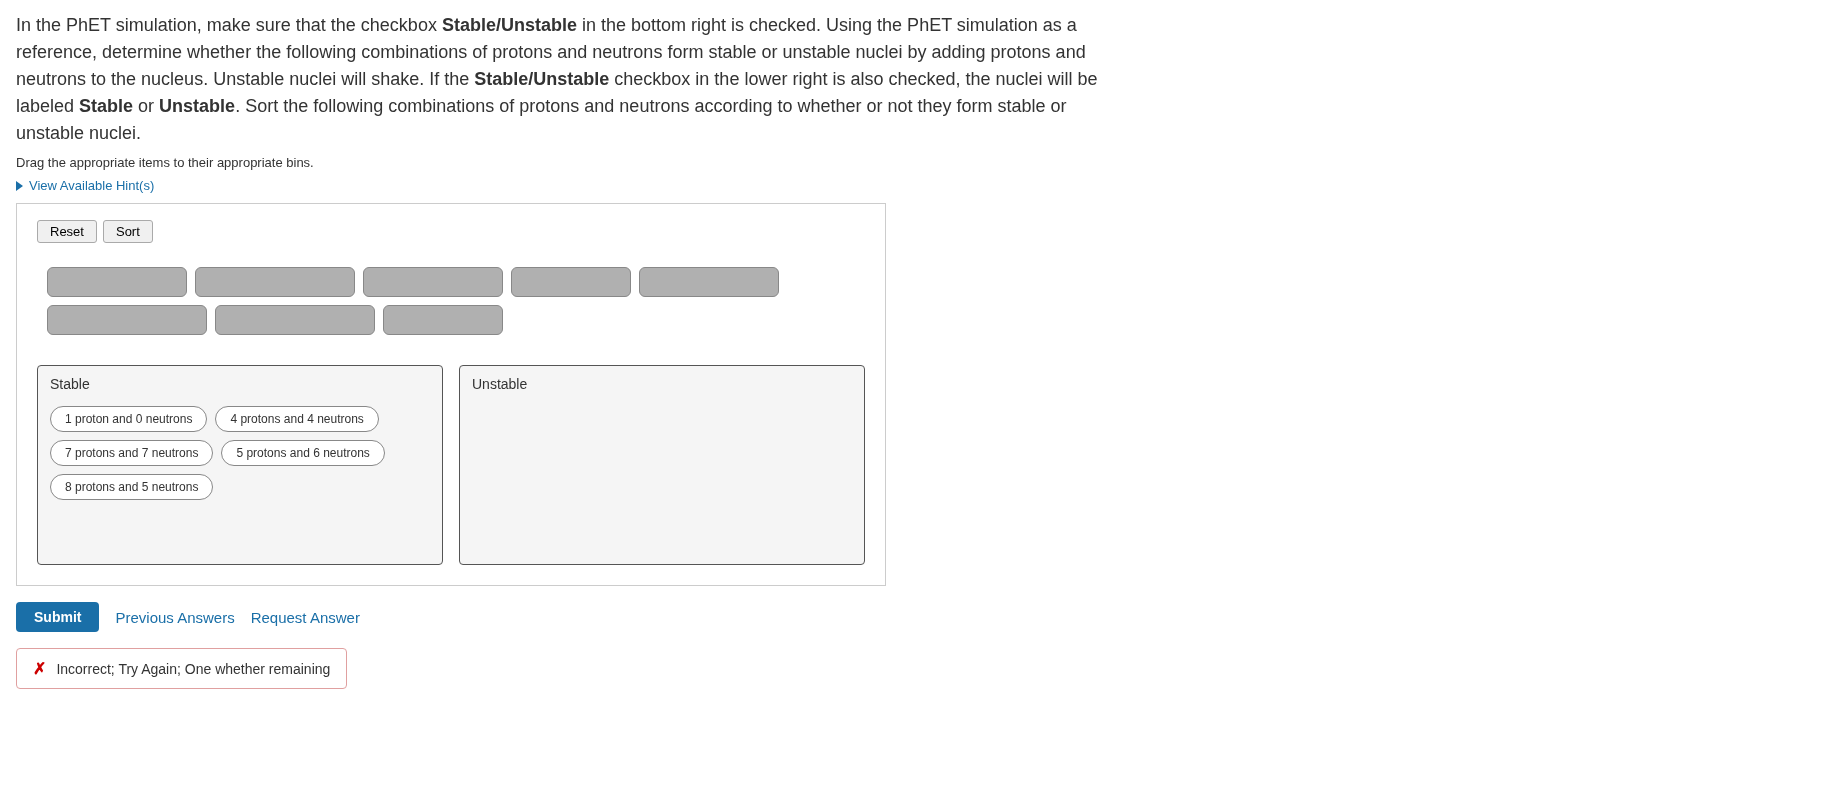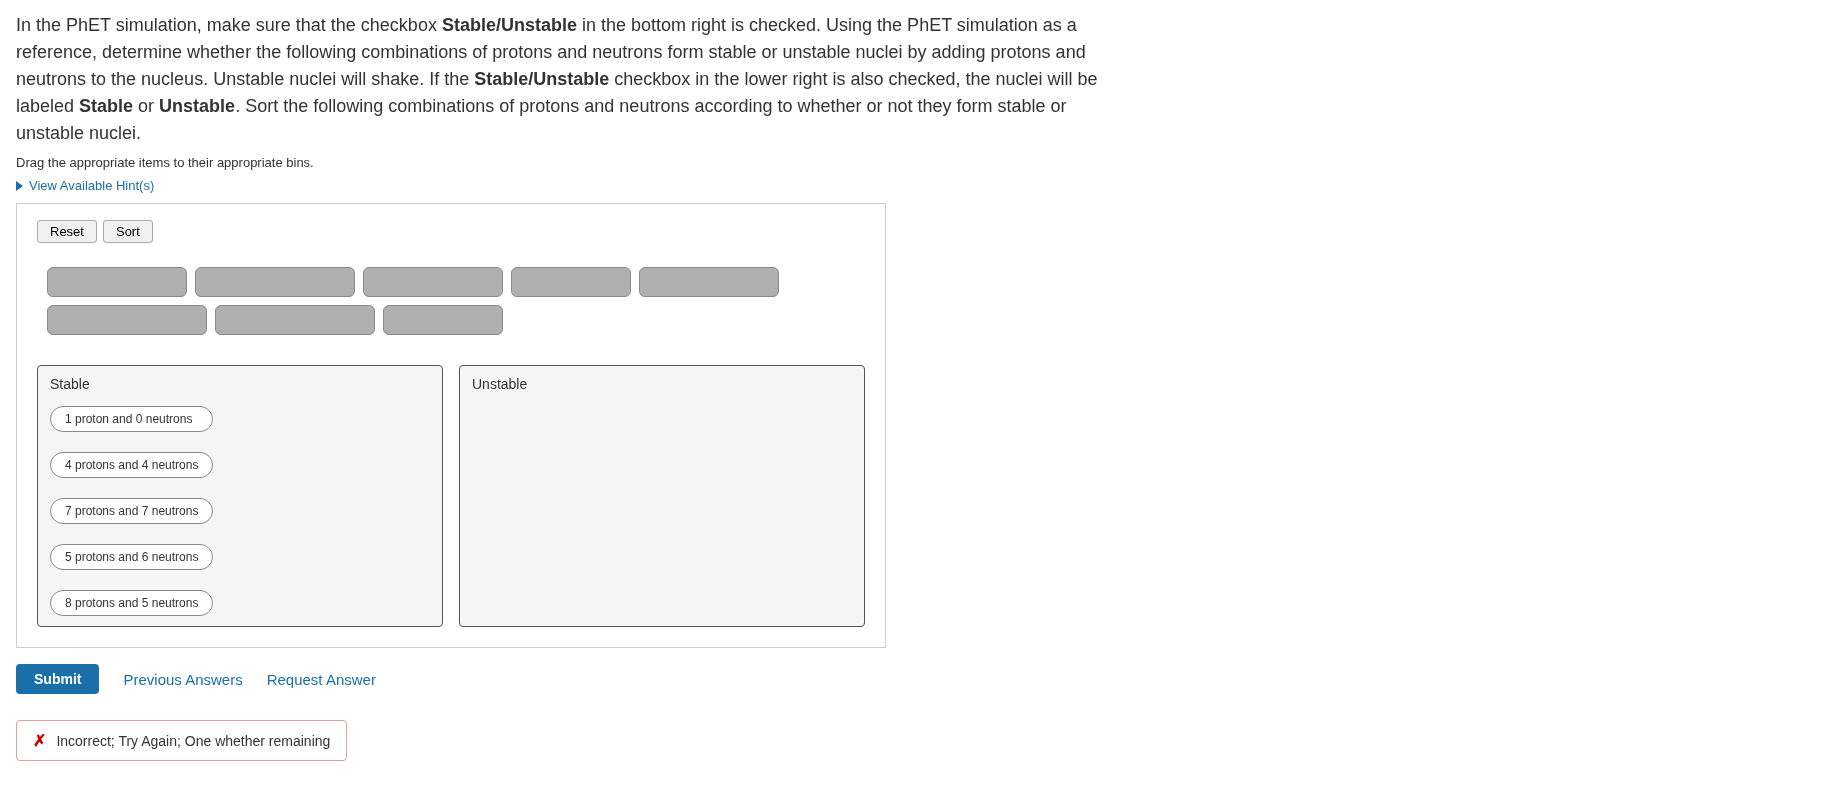--- a/index.html
+++ b/index.html
@@ -109,43 +109,42 @@
     }
     .bin-label {
       font-size: 14px;
       font-weight: normal;
       color: #333;
       margin-bottom: 14px;
     }
     .bin-items {
       display: flex;
       flex-wrap: wrap;
-      gap: 20px;
+      gap: 8px;
       align-content: flex-start;
-      flex-direction: column;
     }
 
     
     .sorted-item {
       background: #fff;
       border: 1.5px solid #888;
       border-radius: 20px;
       padding: 5px 14px;
       font-size: 12px;
       color: #333;
       cursor: grab;
       white-space: nowrap;
     }
 
     
     .action-row {
       display: flex;
       align-items: center;
-      gap: 24px;
-      margin-bottom: 26px;
+      gap: 16px;
+      margin-bottom: 16px;
     }
     .submit-btn {
       background: #1a6fa8;
       color: #fff;
       border: none;
       border-radius: 4px;
       padding: 7px 18px;
       font-size: 14px;
       cursor: pointer;
       font-weight: bold;

